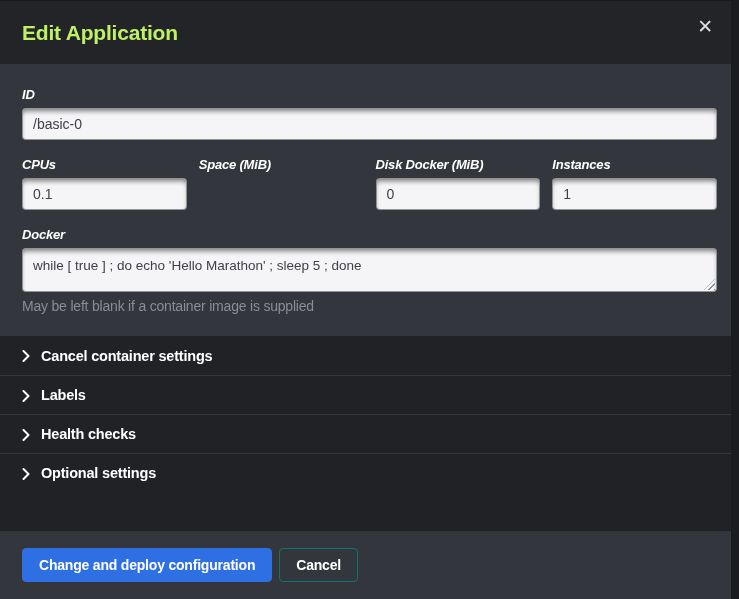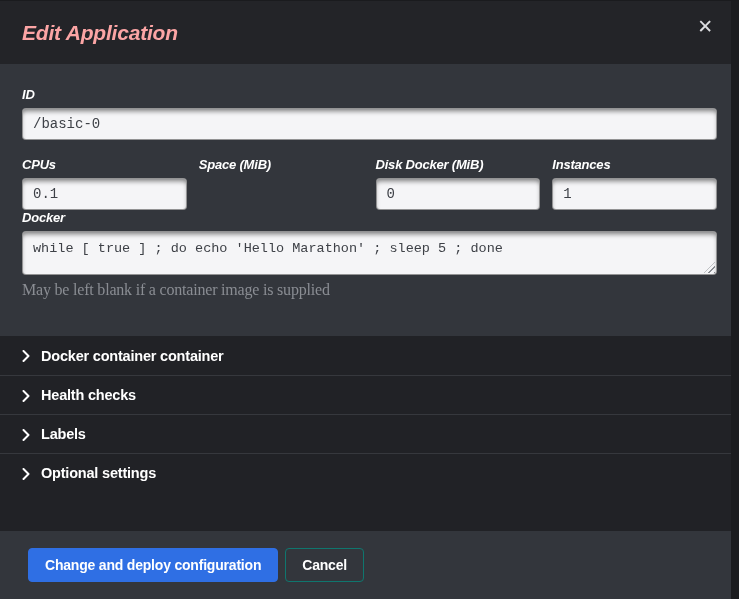--- a/index.html
+++ b/index.html
@@ -16,21 +16,21 @@
     border-top: 1px solid #1a1b1e;
   }
   
   .modal-header {
     height: 63px; flex: 0 0 63px;
     background: var(--header-bg, #232428);
     display: flex; align-items: center;
     padding: 0 22px;
   }
   .modal-title {
-    color: #fca5a5; font-size: 21px; font-weight: 600; font-style: italic;
+    color: #bef264; font-size: 21px; font-weight: 600;
   }
   .close-btn {
     margin-left: auto;
     color: #dcdde0; font-size: 19px; line-height: 1;
     cursor: pointer; padding: 2px 4px;
     align-self: flex-start; margin-top: 14px;
   }
   
   .modal-body {
     height: 272px; flex: 0 0 272px;
@@ -42,43 +42,43 @@
     color: #ffffff; font-size: 13px; font-weight: 700;
     line-height: 16px; margin-bottom: 5px; font-style: italic;
   }
   .text-input, .command-textarea {
     width: 100%;
     background: var(--input-bg, #f5f5f7);
     border: 1px solid rgba(0,0,0,0.4);
     border-radius: 4px;
     box-shadow: inset 0 4px 5px -2px rgba(0,0,0,0.5);
     color: #3e4147; font-size: 14px; font-weight: 400;
-    font-family: Liberation Mono, monospace;
+    font-family: Liberation Sans, sans-serif;
     outline: none;
   }
   .text-input { height: 32px; padding: 0 10px; }
   .field-group { margin-bottom: 17px; }
-  .field-row { display: flex; gap: 12px; }
+  .field-row { display: flex; gap: 12px; margin-bottom: 17px; }
   .field-row .field { flex: 1 1 0; }
   .textarea-wrap { position: relative; }
   .command-textarea {
     display: block; height: 44px; padding: 8px 10px;
     font-size: 13.5px; resize: none; line-height: 17px;
   }
   .resize-handle {
     position: absolute; right: 2px; bottom: 2px;
     width: 11px; height: 11px;
     background: repeating-linear-gradient(135deg,
       transparent 0 2.5px, #8a8d92 2.5px 4px);
     clip-path: polygon(100% 0, 100% 100%, 0 100%);
     pointer-events: none;
   }
   .helper-text {
     margin-top: 6px;
-    color: #8a8d93; font-size: 16px; font-family: Liberation Serif, serif;
+    color: #8a8d93; font-size: 14px;
   }
   
   .accordion {
     height: 195px; flex: 0 0 195px;
     background: var(--section-bg, #212226);
     display: flex; flex-direction: column;
   }
   .accordion-row {
     height: 39px; flex: 0 0 39px;
     display: flex; align-items: center;
@@ -88,21 +88,21 @@
   .accordion-row + .accordion-row { border-top: 1px solid #36383d; }
   .chevron { display: inline-flex; flex: 0 0 auto; margin-top: 1px; }
   .accordion-label {
     color: #ffffff; font-size: 14.5px; font-weight: 700;
   }
   
   .modal-footer {
     height: 69px; flex: 0 0 69px;
     background: var(--body-bg, #33363c);
     display: flex; align-items: flex-start;
-    padding: 17px 22px 0 28px; gap: 7px;
+    padding: 17px 22px 0 22px; gap: 7px;
   }
   .btn {
     height: 34px; border-radius: 4px;
     font-family: "Liberation Sans", sans-serif;
     font-size: 14px; font-weight: 700; letter-spacing: -0.2px;
     color: #ffffff; cursor: pointer;
     display: inline-flex; align-items: center;
     padding: 0 16px;
   }
   .btn-primary { background: var(--accent-blue, #2f6fe4); border: 1px solid var(--accent-blue, #2f6fe4); }
@@ -160,40 +160,40 @@
   </div>
 
   <div class="accordion">
 
     <div class="accordion-row">
       <span class="chevron">
         <svg width="8" height="12" viewBox="0 0 8 12">
             <path d="M1.5 1 L6.5 6 L1.5 11" stroke="#ffffff" stroke-width="2" fill="none" stroke-linecap="round" stroke-linejoin="round"></path>
           </svg>
       </span>
-      <span class="accordion-label">Docker container container</span>
-    </div>
-
+      <span class="accordion-label">Cancel container settings</span>
+    </div>
+
+
+    <div class="accordion-row">
+      <span class="chevron">
+        <svg width="8" height="12" viewBox="0 0 8 12">
+            <path d="M1.5 1 L6.5 6 L1.5 11" stroke="#ffffff" stroke-width="2" fill="none" stroke-linecap="round" stroke-linejoin="round"></path>
+          </svg>
+      </span>
+      <span class="accordion-label">Labels</span>
+    </div>
 
     <div class="accordion-row">
       <span class="chevron">
         <svg width="8" height="12" viewBox="0 0 8 12">
             <path d="M1.5 1 L6.5 6 L1.5 11" stroke="#ffffff" stroke-width="2" fill="none" stroke-linecap="round" stroke-linejoin="round"></path>
           </svg>
       </span>
       <span class="accordion-label">Health checks</span>
-    </div>
-
-    <div class="accordion-row">
-      <span class="chevron">
-        <svg width="8" height="12" viewBox="0 0 8 12">
-            <path d="M1.5 1 L6.5 6 L1.5 11" stroke="#ffffff" stroke-width="2" fill="none" stroke-linecap="round" stroke-linejoin="round"></path>
-          </svg>
-      </span>
-      <span class="accordion-label">Labels</span>
     </div>
 
     <div class="accordion-row">
       <span class="chevron">
         <svg width="8" height="12" viewBox="0 0 8 12">
             <path d="M1.5 1 L6.5 6 L1.5 11" stroke="#ffffff" stroke-width="2" fill="none" stroke-linecap="round" stroke-linejoin="round"></path>
           </svg>
       </span>
       <span class="accordion-label">Optional settings</span>
     </div>

